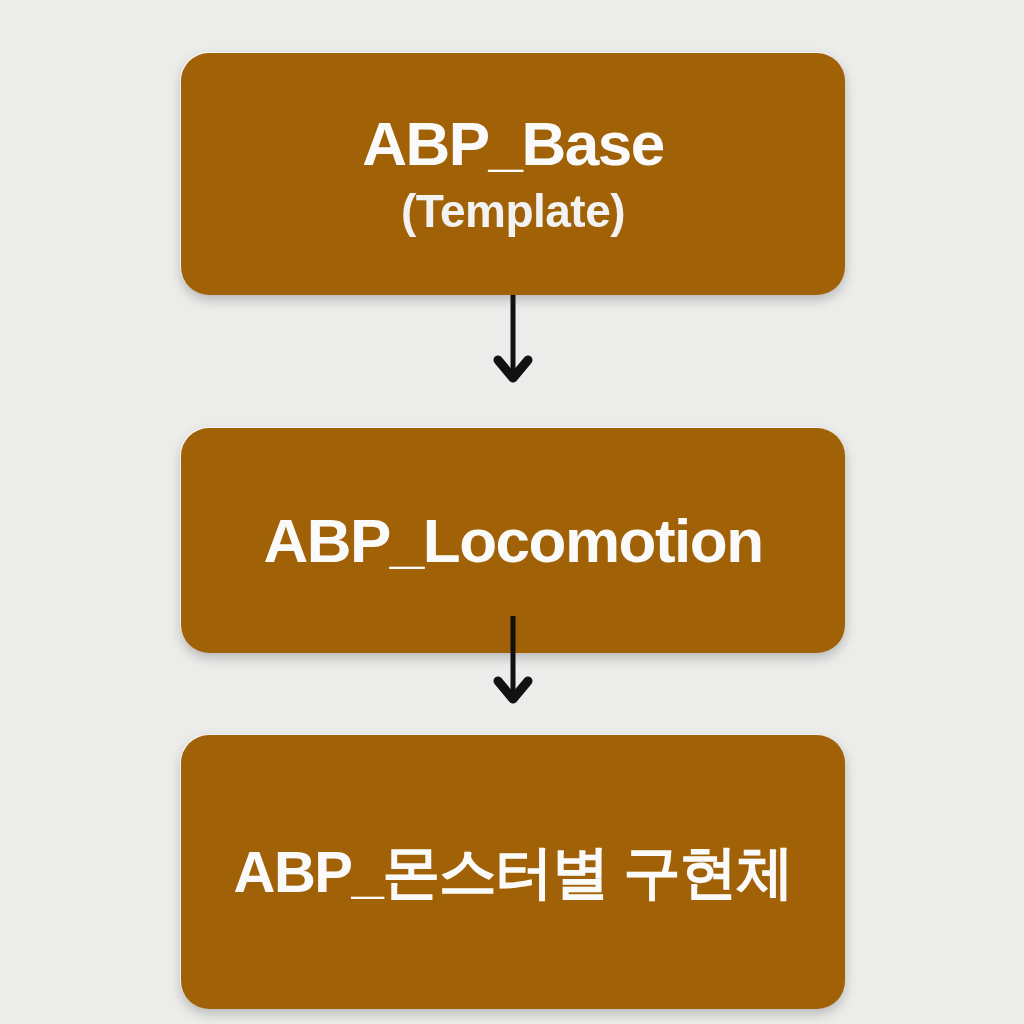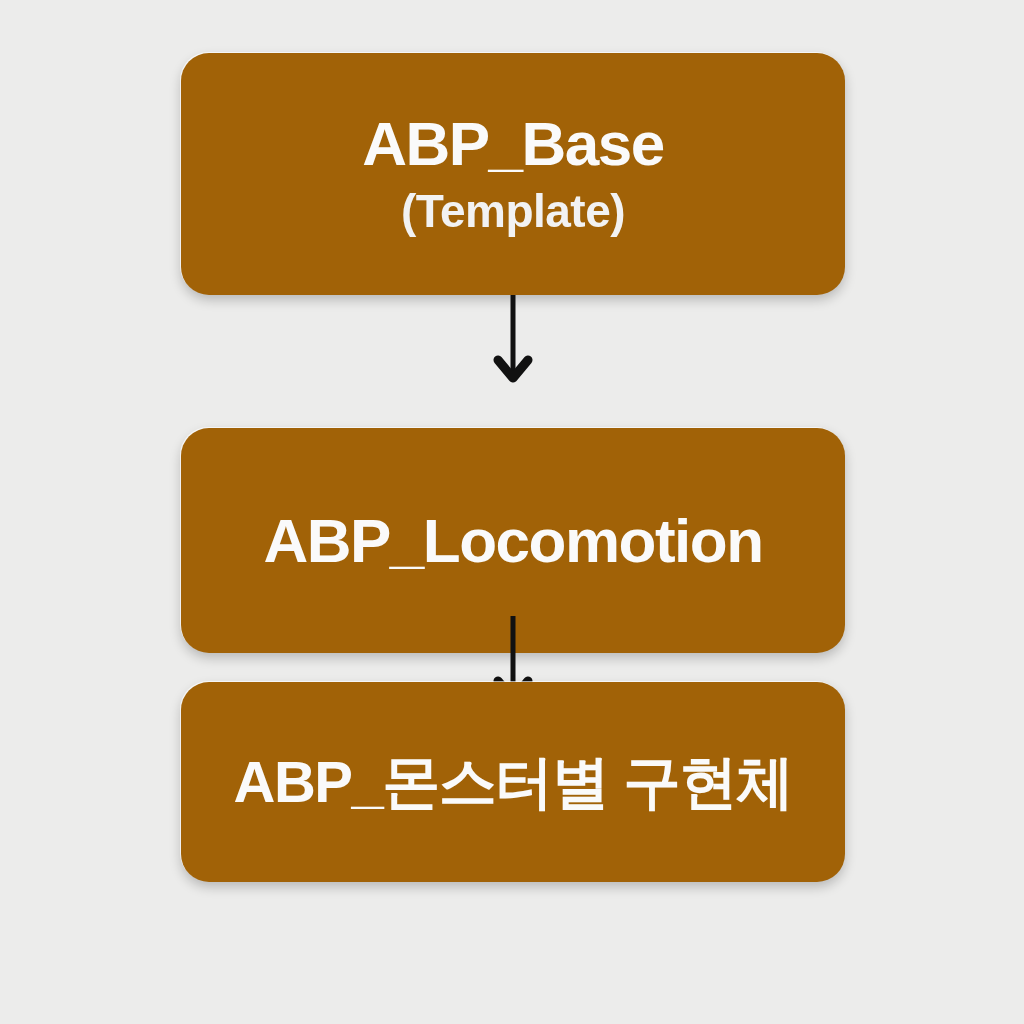--- a/index.html
+++ b/index.html
@@ -19,21 +19,21 @@
     border-radius: 28px;
     display: flex;
     flex-direction: column;
     align-items: center;
     justify-content: center;
     gap: 10px;
     box-shadow: -1px -1px 0 rgba(255,255,255,0.65), 0 5px 12px rgba(0,0,0,0.22);
   }
   .node-1 { top: 53px;  height: 242px; }
   .node-2 { top: 386px; height: 225px; margin-top: 42px; }
-  .node-3 { top: 682px; height: 200px; }
+  .node-3 { top: 735px; height: 274px; }
 
   .node-title {
     color: #fafafa;
     font-size: 62px;
     font-weight: 700;
     letter-spacing: -1.5px;
     line-height: 1.05;
     text-align: center;
     white-space: nowrap;
   }

